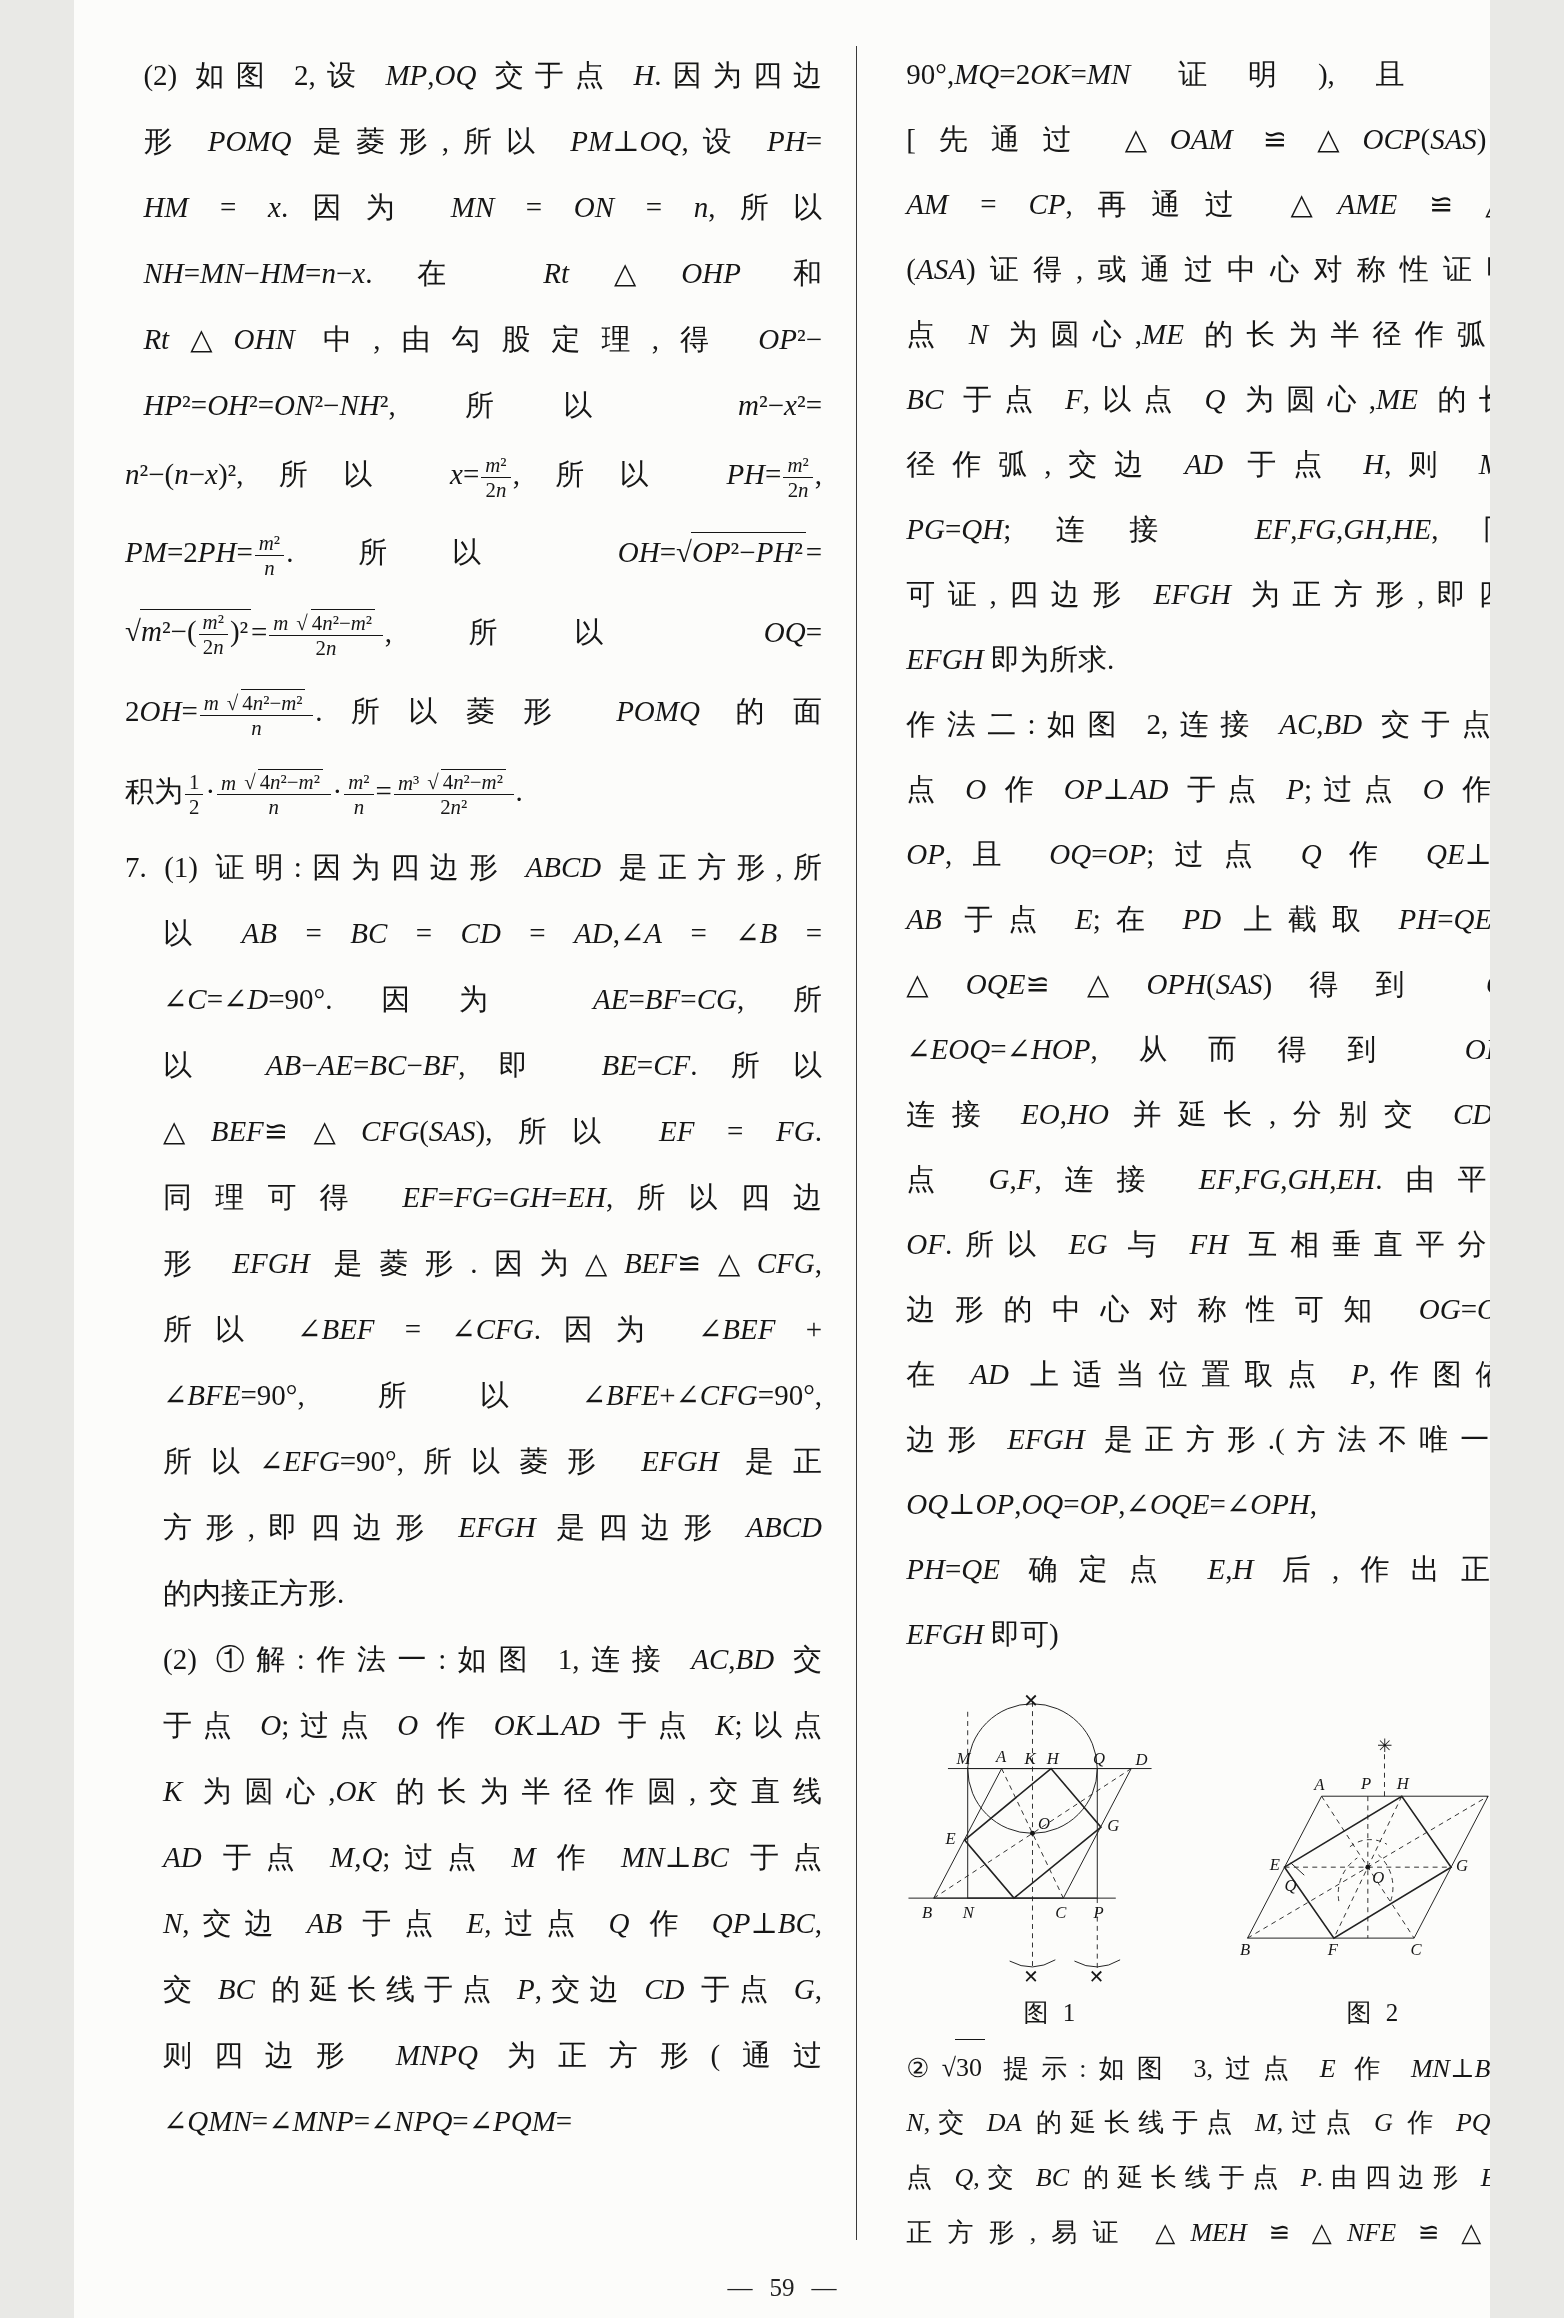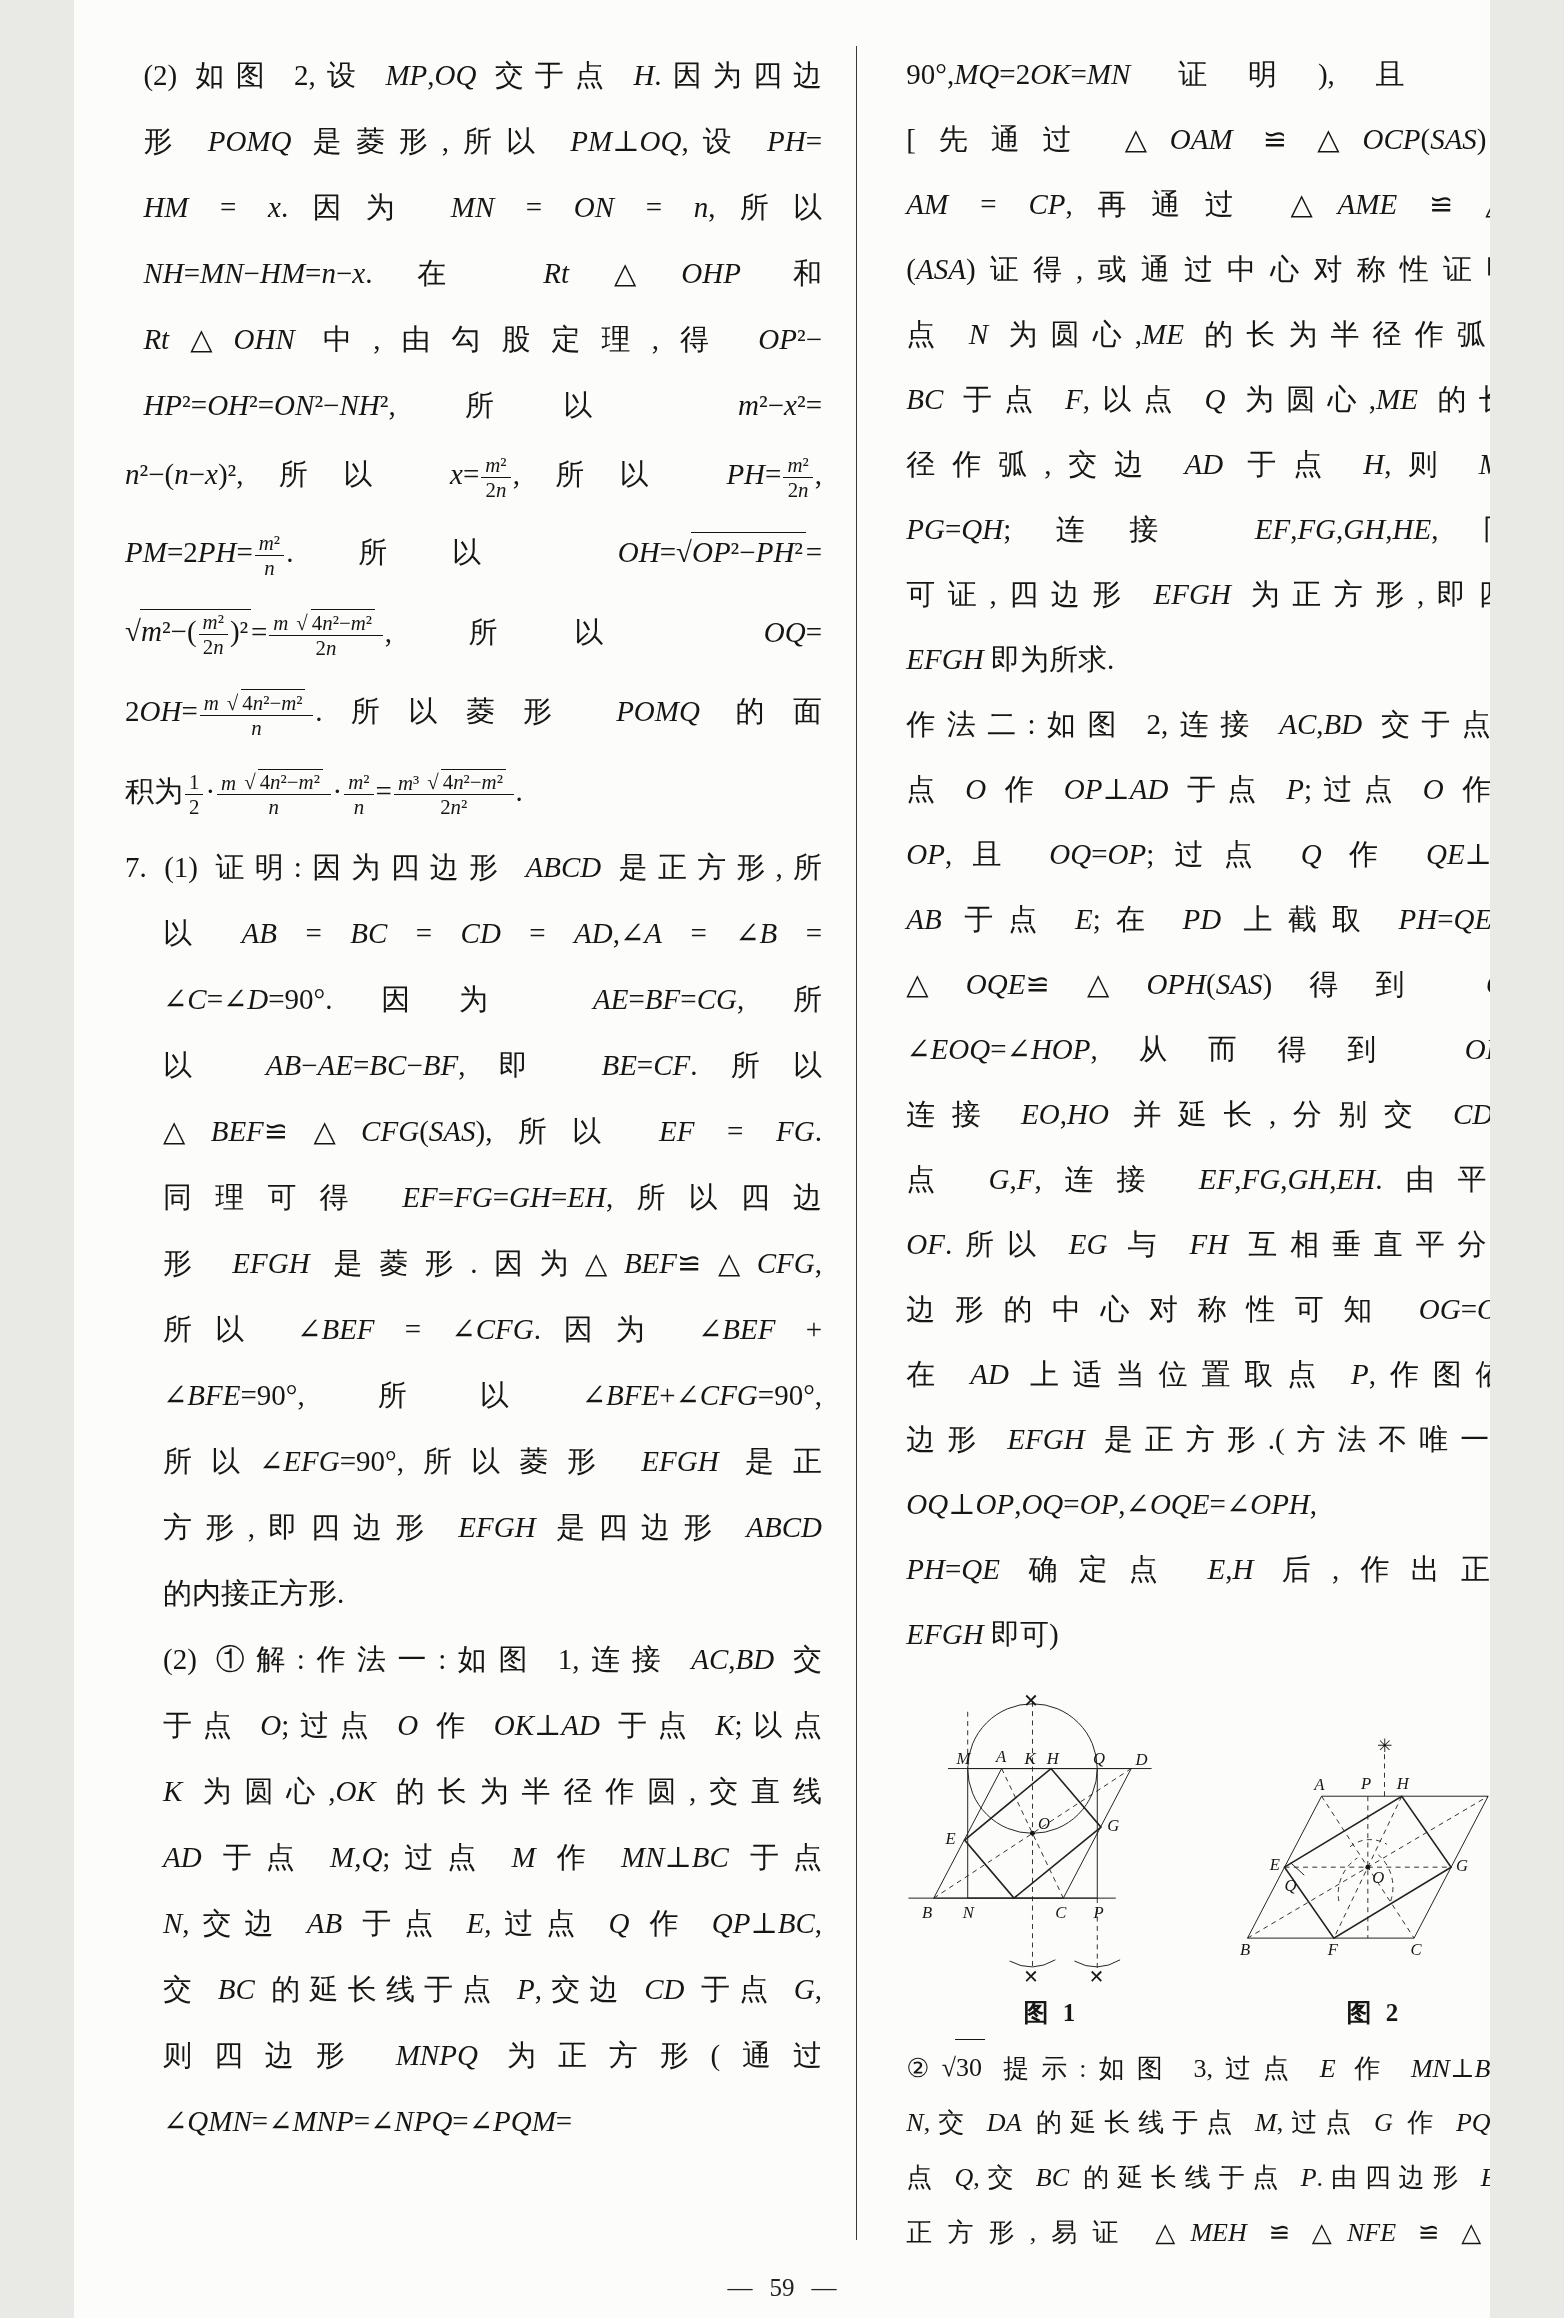--- a/index.html
+++ b/index.html
@@ -29,21 +29,21 @@
   
   .figures{display:flex;align-items:flex-end;gap:33px;margin:9.2px 0 6.6px;justify-content:flex-start}
   figure{text-align:center}
   .figsvg{stroke:#222;fill:none}
   .figsvg .thin{stroke-width:1.6}
   .figsvg .mid{stroke-width:2.6}
   .figsvg .dash{stroke-width:1.5;stroke-dasharray:8 7}
   .figsvg .dot{fill:#161616;stroke:none}
   .figsvg text{fill:#161616;stroke:none;font-size:27px;font-style:italic;font-family:"Liberation Serif",serif}
   .figsvg text.xm{font-style:normal;font-size:30px}
-  .figcap{font-size:25px;font-weight:bold;margin-top:6.6px;letter-spacing:4px}
+  .figcap{font-size:25px;font-weight:normal;margin-top:6.6px;letter-spacing:4px}
   .hint .line{font-size:26px;line-height:55px}
   .hint{margin-top:9.2px}
   .footer{position:absolute;left:0;right:0;bottom:17px;display:flex;justify-content:center;gap:17px;
           font-size:25px;color:#222}
 </style>
 </head>
 <body>
 
 <div class="page">
   <div class="content">

